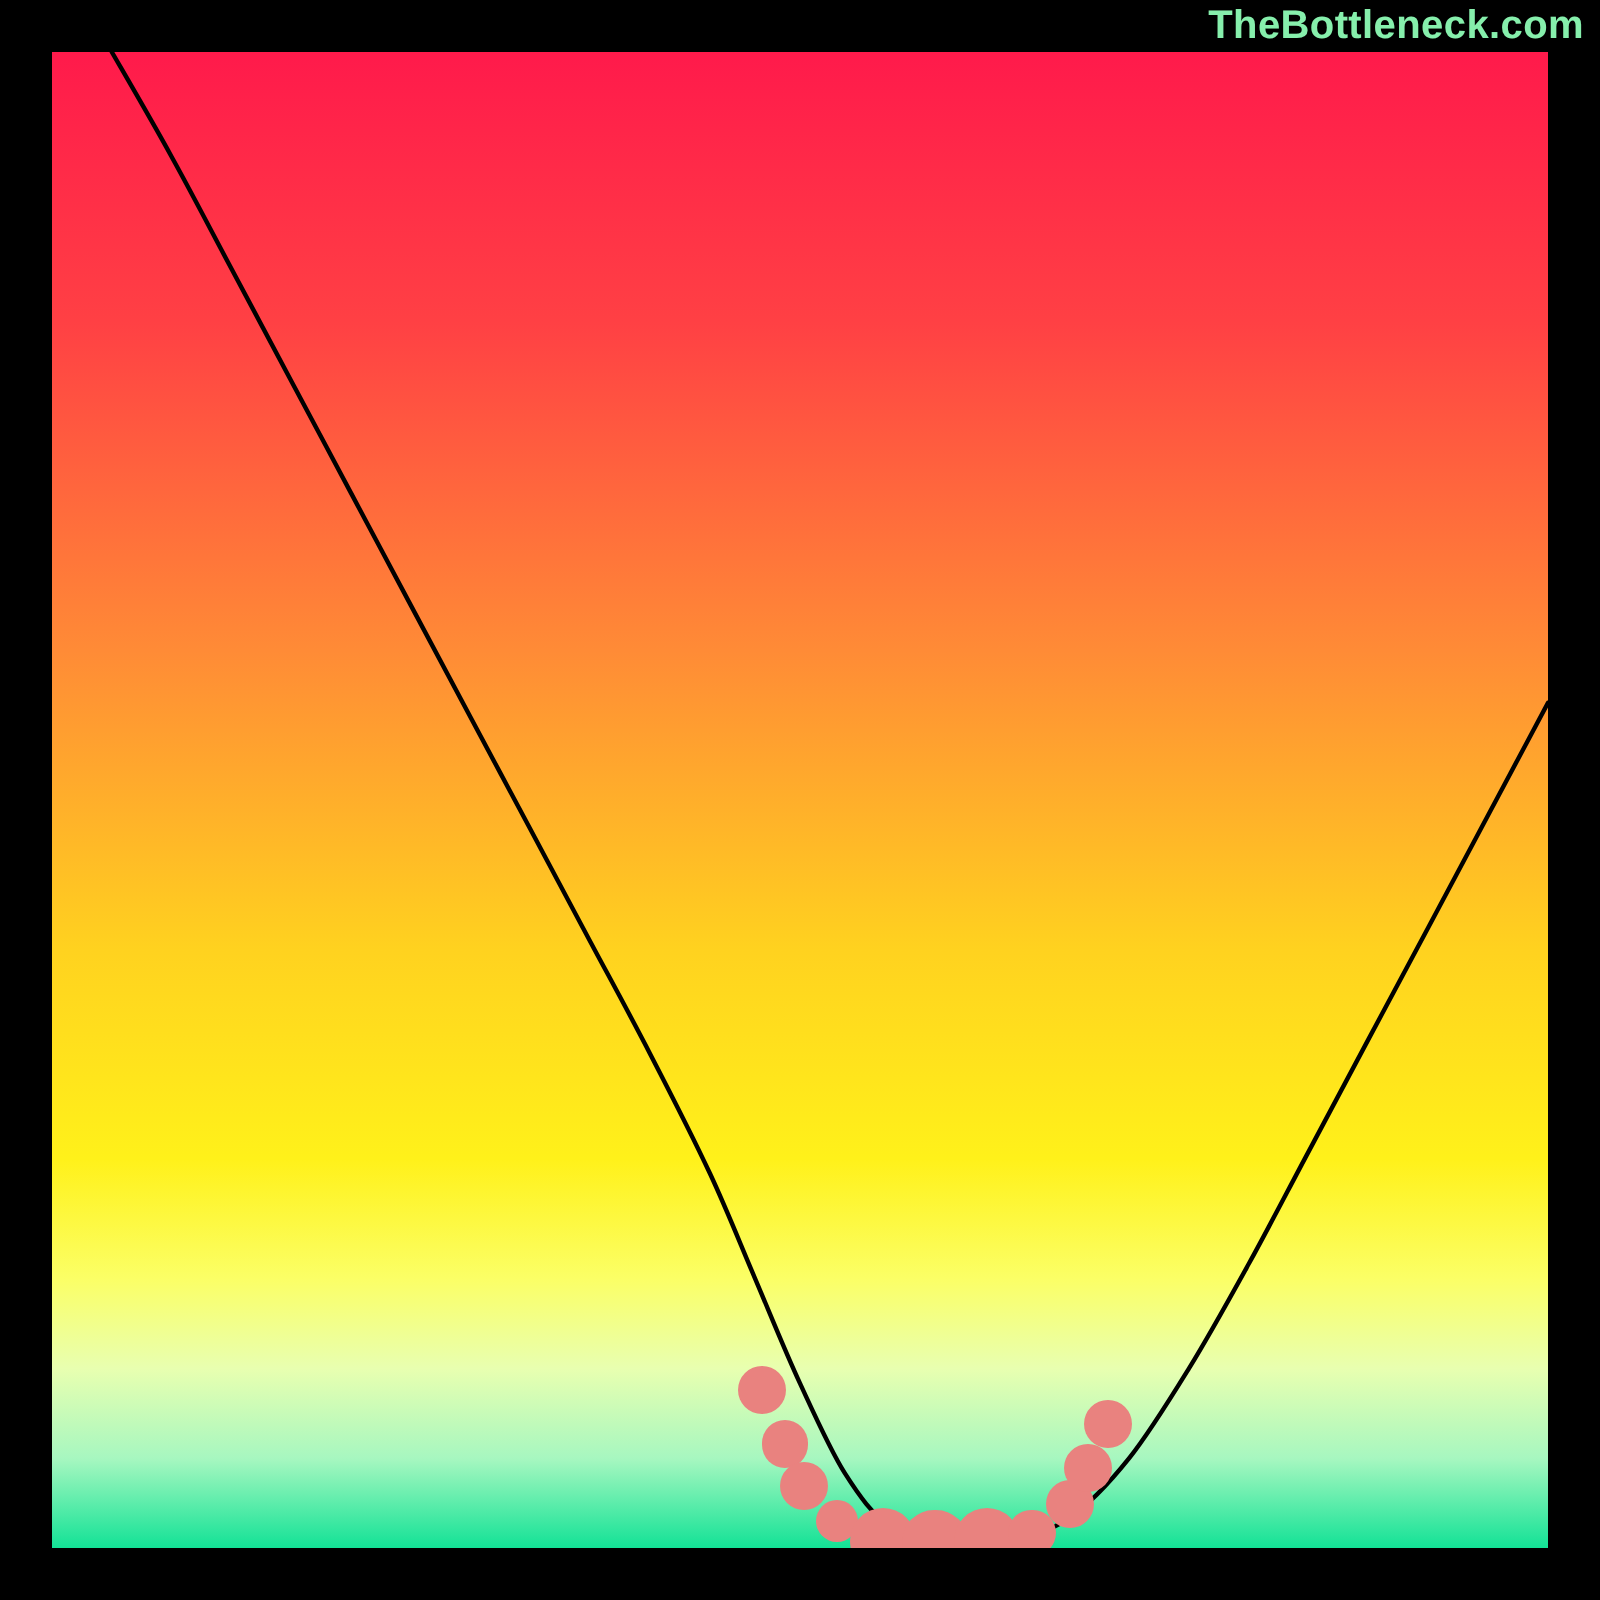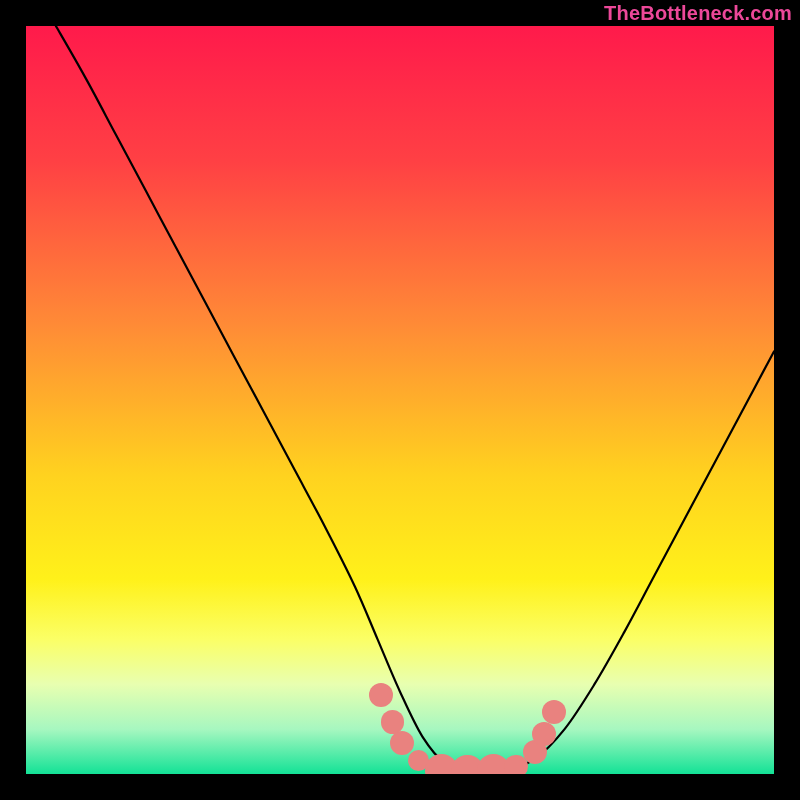--- a/index.html
+++ b/index.html
@@ -41,21 +41,21 @@
     height: 748px;
     pointer-events: none;
   }
   .watermark {
     position: absolute;
     top: 2px;
     right: 8px;
     font-family: Arial, Helvetica, sans-serif;
     font-size: 20px;
     font-weight: 600;
-    color: #ec4899;
+    color: #86efac;
     letter-spacing: 0.2px;
     user-select: none;
   }
   .marker {
     position: absolute;
     border-radius: 50%;
     pointer-events: none;
   }
 </style>
 </head>

